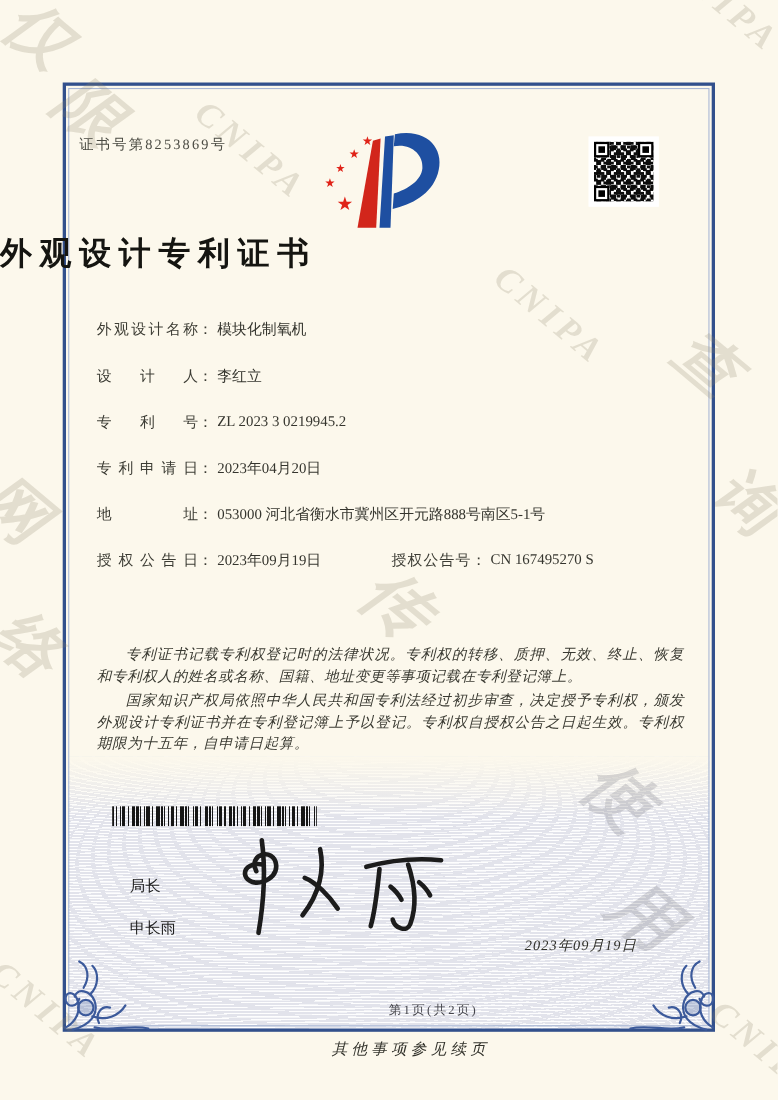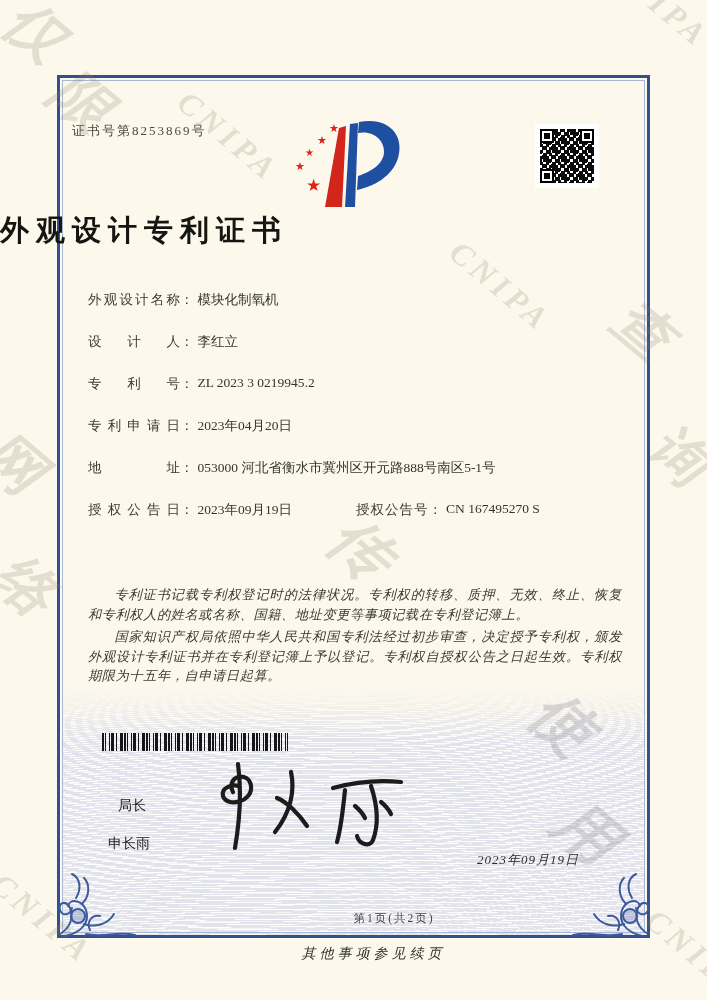--- a/index.html
+++ b/index.html
@@ -106,21 +106,21 @@
       repeating-linear-gradient(90deg,
         #161616 0 2px, transparent 2px 3px,
         #161616 3px 4px, transparent 4px 7px,
         #161616 7px 8px, transparent 8px 9px,
         #161616 9px 12px, transparent 12px 14px,
         #161616 14px 15px, transparent 15px 18px,
         #161616 18px 21px, transparent 21px 22px);
   }
   .sig-title { position:absolute; left:118px; top:797px; z-index:3; font-size:14px;
     font-family:"Liberation Sans","DejaVu Sans",sans-serif; color:#222; }
-  .sig-name  { position:absolute; left:108px; top:835px; z-index:3; font-size:14px;
+  .sig-name  { position:absolute; left:118px; top:835px; z-index:3; font-size:14px;
     font-family:"Liberation Sans","DejaVu Sans",sans-serif; color:#222; }
   .autograph { position:absolute; left:205px; top:758px; z-index:4; }
   .issue-date { position:absolute; left:477px; top:851px; z-index:3; font-size:13px;
     font-style:italic; color:#2e2e28; letter-spacing:1px; }
   .page-info { position:absolute; left:57px; top:911px; width:674px; z-index:3;
     text-align:center; font-size:11.5px; letter-spacing:2px; color:#45454b; }
   .note { position:absolute; left:0; top:945px; width:707px; z-index:3;
     text-align:center; font-size:14px; font-style:italic; letter-spacing:4px; color:#33332c;padding-left:40px; }
   .ornament { position:absolute; z-index:3; }
   .ornament.left { left:56px; top:858px; }

